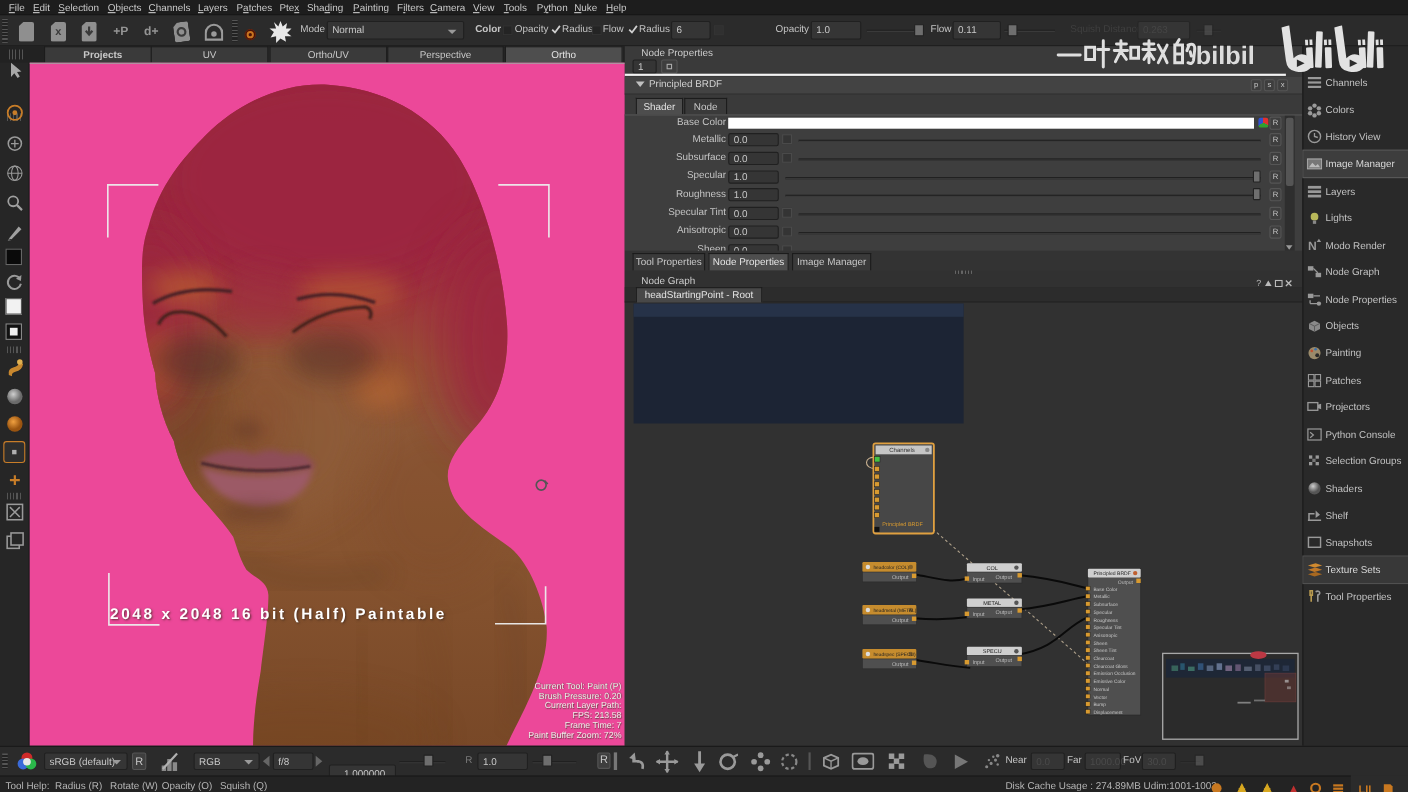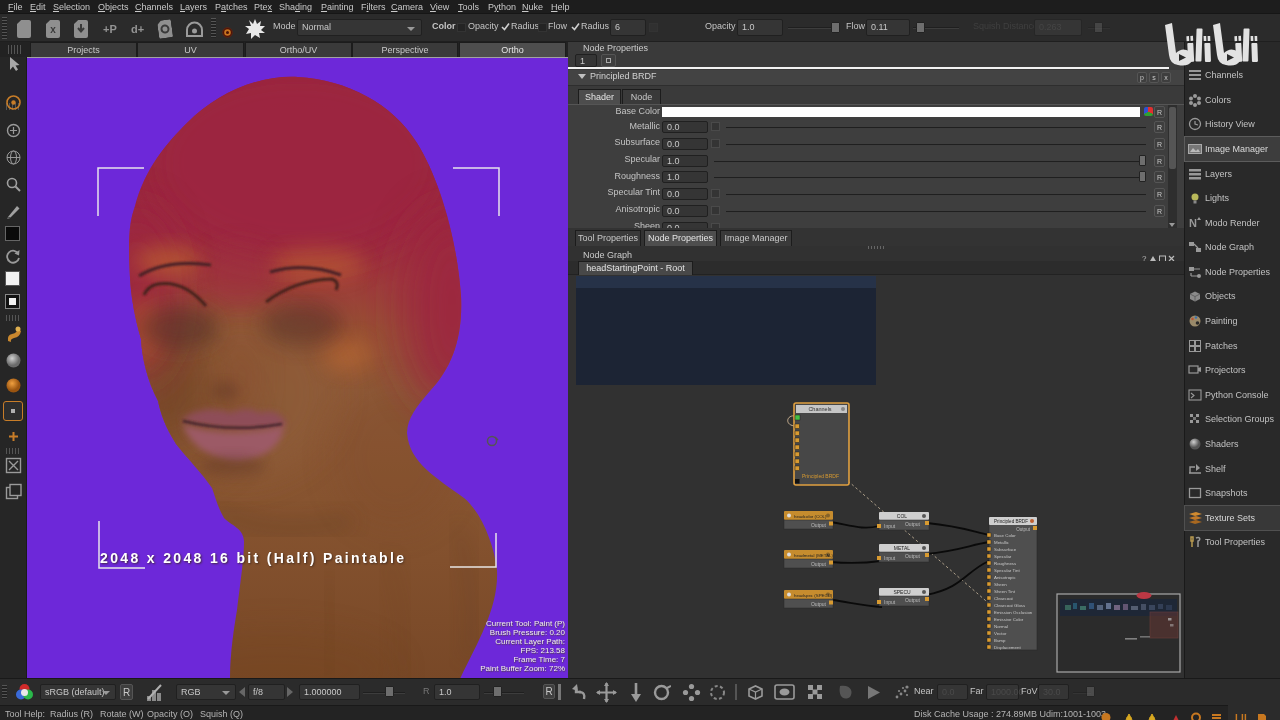--- a/index.html
+++ b/index.html
@@ -19,21 +19,21 @@
 .field { position:absolute; background:#353535; border:1px solid #202020; border-radius:2px; color:#c8c8c8; font-size:9px; padding-left:4px; }
 .ddarrow { position:absolute; width:0; height:0; border-left:4px solid transparent; border-right:4px solid transparent; border-top:4px solid #999; }
 .slidertrack { position:absolute; height:2px; background:#1f1f1f; border-bottom:1px solid #3d3d3d; }
 .sliderhandle { position:absolute; width:9px; height:11px; background:#6e6e6e; border:1px solid #222; border-radius:1px; }
 .dimbox { position:absolute; width:9px; height:9px; background:#242424; border:1px solid #333; }
 #tabbar { position:absolute; top:42px; left:0; width:1280px; height:15px; background:#222222; }
 .vtab { position:absolute; top:0; height:15px; background:#3a3a3a; border:1px solid #1c1c1c; border-bottom:none; color:#c8c8c8; font-size:9px; text-align:center; line-height:14px; }
 .vtab.act { background:#4e4e4e; color:#e4e4e4; }
 #lefttools { position:absolute; top:57px; left:0; width:27px; height:621px; background:#262626; border-right:1px solid #1b1b1b; }
 .lt { position:absolute; left:5px; width:17px; height:17px; }
-#canvas { position:absolute; top:57px; left:27px; width:541px; height:621px; background:#6d28d9; overflow:hidden; border-top:1px solid #a2a2a2; }
+#canvas { position:absolute; top:57px; left:27px; width:541px; height:621px; background:#ec4899; overflow:hidden; border-top:1px solid #a2a2a2; }
 #rpanel { position:absolute; top:42px; left:568px; width:616px; height:636px; background:#3a3a3a; }
 #sidebar { position:absolute; top:42px; left:1184px; width:96px; height:636px; background:#292929; border-left:1px solid #1a1a1a; }
 .sbitem { position:absolute; left:0; width:96px; height:24px; }
 .sbitem .ic { position:absolute; left:3px; top:5px; width:14px; height:14px; }
 .sbitem .lb { position:absolute; left:20px; top:7px; font-size:9px; color:#c2c2c2; white-space:nowrap; }
 #bottombar { position:absolute; top:678px; left:0; width:1280px; height:27px; background:#2b2b2b; border-top:1px solid #191919; }
 #statusbar { position:absolute; top:705px; left:0; width:1228px; height:15px; background:#232323; border-top:1px solid #191919; }
 .st { position:absolute; top:3px; font-size:9px; color:#b4b4b4; white-space:nowrap; }
 #watermark { position:absolute; top:33px; left:960px; z-index:50; }
 .btn { position:absolute; background:#3e3e3e; border:1px solid #555; border-radius:2px; color:#c8c8c8; text-align:center; }
@@ -122,21 +122,21 @@
 <div class="slidertrack" style="left:913px; top:13px; width:46px;"></div>
 <div class="sliderhandle" style="left:916px; top:8px;"></div>
 <span class="t11 abs" style="left:973px; top:7px; color:#3f3f3f;">Squish Distance</span>
 <div class="field" style="left:1034px; top:5px; width:48px; height:17px; line-height:15px; color:#454545; border-color:#262626;">0.263</div>
 <div class="slidertrack" style="left:1088px; top:13px; width:22px; opacity:.4;"></div>
 <div class="sliderhandle" style="left:1094px; top:8px; opacity:.4;"></div>
 </div>
 
 <div id="tabbar">
 <div class="grip" style="left:8px; top:3px; height:9px; width:14px; background-image:repeating-linear-gradient(to right,#555 0 1px,#222 1px 3px);"></div>
-<div class="vtab" style="left:30px; width:107px;">Projects</div>
+<div class="vtab" style="left:40px; width:107px;font-weight:bold;">Projects</div>
 <div class="vtab" style="left:137px; width:107px;">UV</div>
 <div class="vtab" style="left:245px; width:107px;">Ortho/UV</div>
 <div class="vtab" style="left:352px; width:106px;">Perspective</div>
 <div class="vtab act" style="left:459px; width:107px;">Ortho</div>
 </div>
 
 <div id="lefttools">
 <div class="grip" style="left:6px; top:46px; width:14px; height:7px; background-image:repeating-linear-gradient(to right,#555 0 1px,#262626 1px 3px);"></div>
 <div class="lt" style="top:-1px;"><svg width="17" height="17">
           <path d="M5 1 L5 14 L8 10.5 L11 15 L13 13.5 L10.5 9.5 L14.5 9 Z" fill="#a8a8a8"></path>
@@ -746,21 +746,21 @@
 <div class="field" style="left:40px; top:5px; width:76px; height:16px; line-height:14px;">sRGB (default)<div class="ddarrow" style="right:5px; top:6px;"></div></div>
 <div class="btn" style="left:120px; top:5px; width:13px; height:16px; font-size:10px; line-height:15px;">R</div>
 <div class="abs" style="left:145px; top:3px;"><svg width="20" height="21">
           <path d="M2 19 L2 14 L6 14 L6 19 Z M7 19 L7 8 L11 8 L11 19 Z M12 19 L12 11 L16 11 L16 19 Z" fill="#8a8a8a"></path>
           <path d="M3 17 L16 3" stroke="#b0b0b0" stroke-width="2"></path>
         </svg></div>
 <div class="field" style="left:176px; top:5px; width:60px; height:16px; line-height:14px;">RGB<div class="ddarrow" style="right:5px; top:6px;"></div></div>
 <div class="abs" style="left:239px; top:8px; width:0; height:0; border-top:5px solid transparent; border-bottom:5px solid transparent; border-right:6px solid #666;"></div>
 <div class="field" style="left:248px; top:5px; width:37px; height:16px; line-height:14px;">f/8</div>
 <div class="abs" style="left:287px; top:8px; width:0; height:0; border-top:5px solid transparent; border-bottom:5px solid transparent; border-left:6px solid #666;"></div>
-<div class="field" style="left:299px; top:5px; width:61px; height:16px; line-height:14px;">1.000000</div>
+<div class="field" style="left:299px; top:16px; width:61px; height:16px; line-height:14px;text-align:center;">1.000000</div>
 <div class="slidertrack" style="left:363px; top:13px; width:42px;"></div>
 <div class="sliderhandle" style="left:385px; top:7px;"></div>
 <span class="t11 abs" style="left:423px; top:7px; color:#777;">R</span>
 <div class="field" style="left:434px; top:5px; width:46px; height:16px; line-height:14px;">1.0</div>
 <div class="slidertrack" style="left:484px; top:13px; width:40px;"></div>
 <div class="sliderhandle" style="left:493px; top:7px;"></div>
 <div class="btn" style="left:543px; top:5px; width:12px; height:15px; font-size:10px; line-height:14px;">R</div>
 <div class="abs" style="left:558px; top:5px; width:3px; height:16px; background:#777;"></div>
 <div class="abs" style="left:570px; top:4px;"><svg width="19" height="19">
           <path d="M6 4 L6 9 L11 9" fill="none" stroke="#9a9a9a" stroke-width="2.4"></path>
@@ -851,20 +851,30 @@
 <g fill="#c87820">
             <rect x="112" y="2" width="9" height="2"></rect>
             <rect x="112" y="5" width="9" height="2"></rect>
             <rect x="112" y="8" width="9" height="2"></rect>
           </g>
 <text x="135" y="9.5" font-size="10" font-weight="bold" fill="#c87820" font-family="Liberation Sans">LII</text>
 <path d="M158 2 L164 2 L166 4 L166 10 L158 10 Z" fill="#c87820"></path>
 </svg></div>
 </div>
 
+<div id="watermark"><svg width="205" height="34">
+<g stroke="#dfdfdf" stroke-width="2.7" fill="none" stroke-linecap="round">
+<path d="M2 17 L22 17"></path>
+<path d="M27 10 L35 10 L35 21 L27 21 Z M43 4 L43 28 M38 12 L48 12"></path>
+<path d="M55 7 L64 7 M53 13 L65 13 M59 4 L59 13 M59 13 L54 23 M59 14 L64 21 M68 10 L75 10 L75 20 L68 20 Z"></path>
+<path d="M80 7 L89 7 M79 12 L90 12 M84.5 4 L84.5 24 M84.5 14 L80 21 M84.5 14 L89 21 M93 8 L97 15 M101 8 L93 24 M97 15 L101 24"></path>
+<path d="M108 8 L115 8 L115 24 L108 24 Z M108 16 L115 16 M112 3 L109 8 M120 8 Q127 5 126 13 L125 22 Q124 26 120 24 M121 8 L119 13 M122 14 L123 18"></path>
+</g>
+<text x="127" y="25" font-size="23" font-weight="bold" fill="#dcdcdc" font-family="Liberation Sans">bilbil</text>
+</svg></div>
 <div class="abs" style="left:1162px; top:23px; z-index:51;"><svg width="96" height="43">
 <g fill="#e2e2e2">
 <path d="M3 2 L10 0 L14 30 Q20 24 27 28 Q33 32 30 38 Q26 44 16 42 Q8 41 7 32 Z"></path>
 <path d="M17 31 L24 34.5 L17 38 Z" fill="#2b2b2b"></path>
 <g transform="rotate(-3 28 25)">
             <rect x="25" y="13" width="2.6" height="5"></rect>
             <rect x="29" y="13" width="2.6" height="5"></rect>
             <rect x="25.5" y="20" width="6" height="19" rx="1"></rect>
           </g>
 <rect x="34" y="5.5" width="6" height="33" rx="1" transform="rotate(2 37 22)"></rect>

